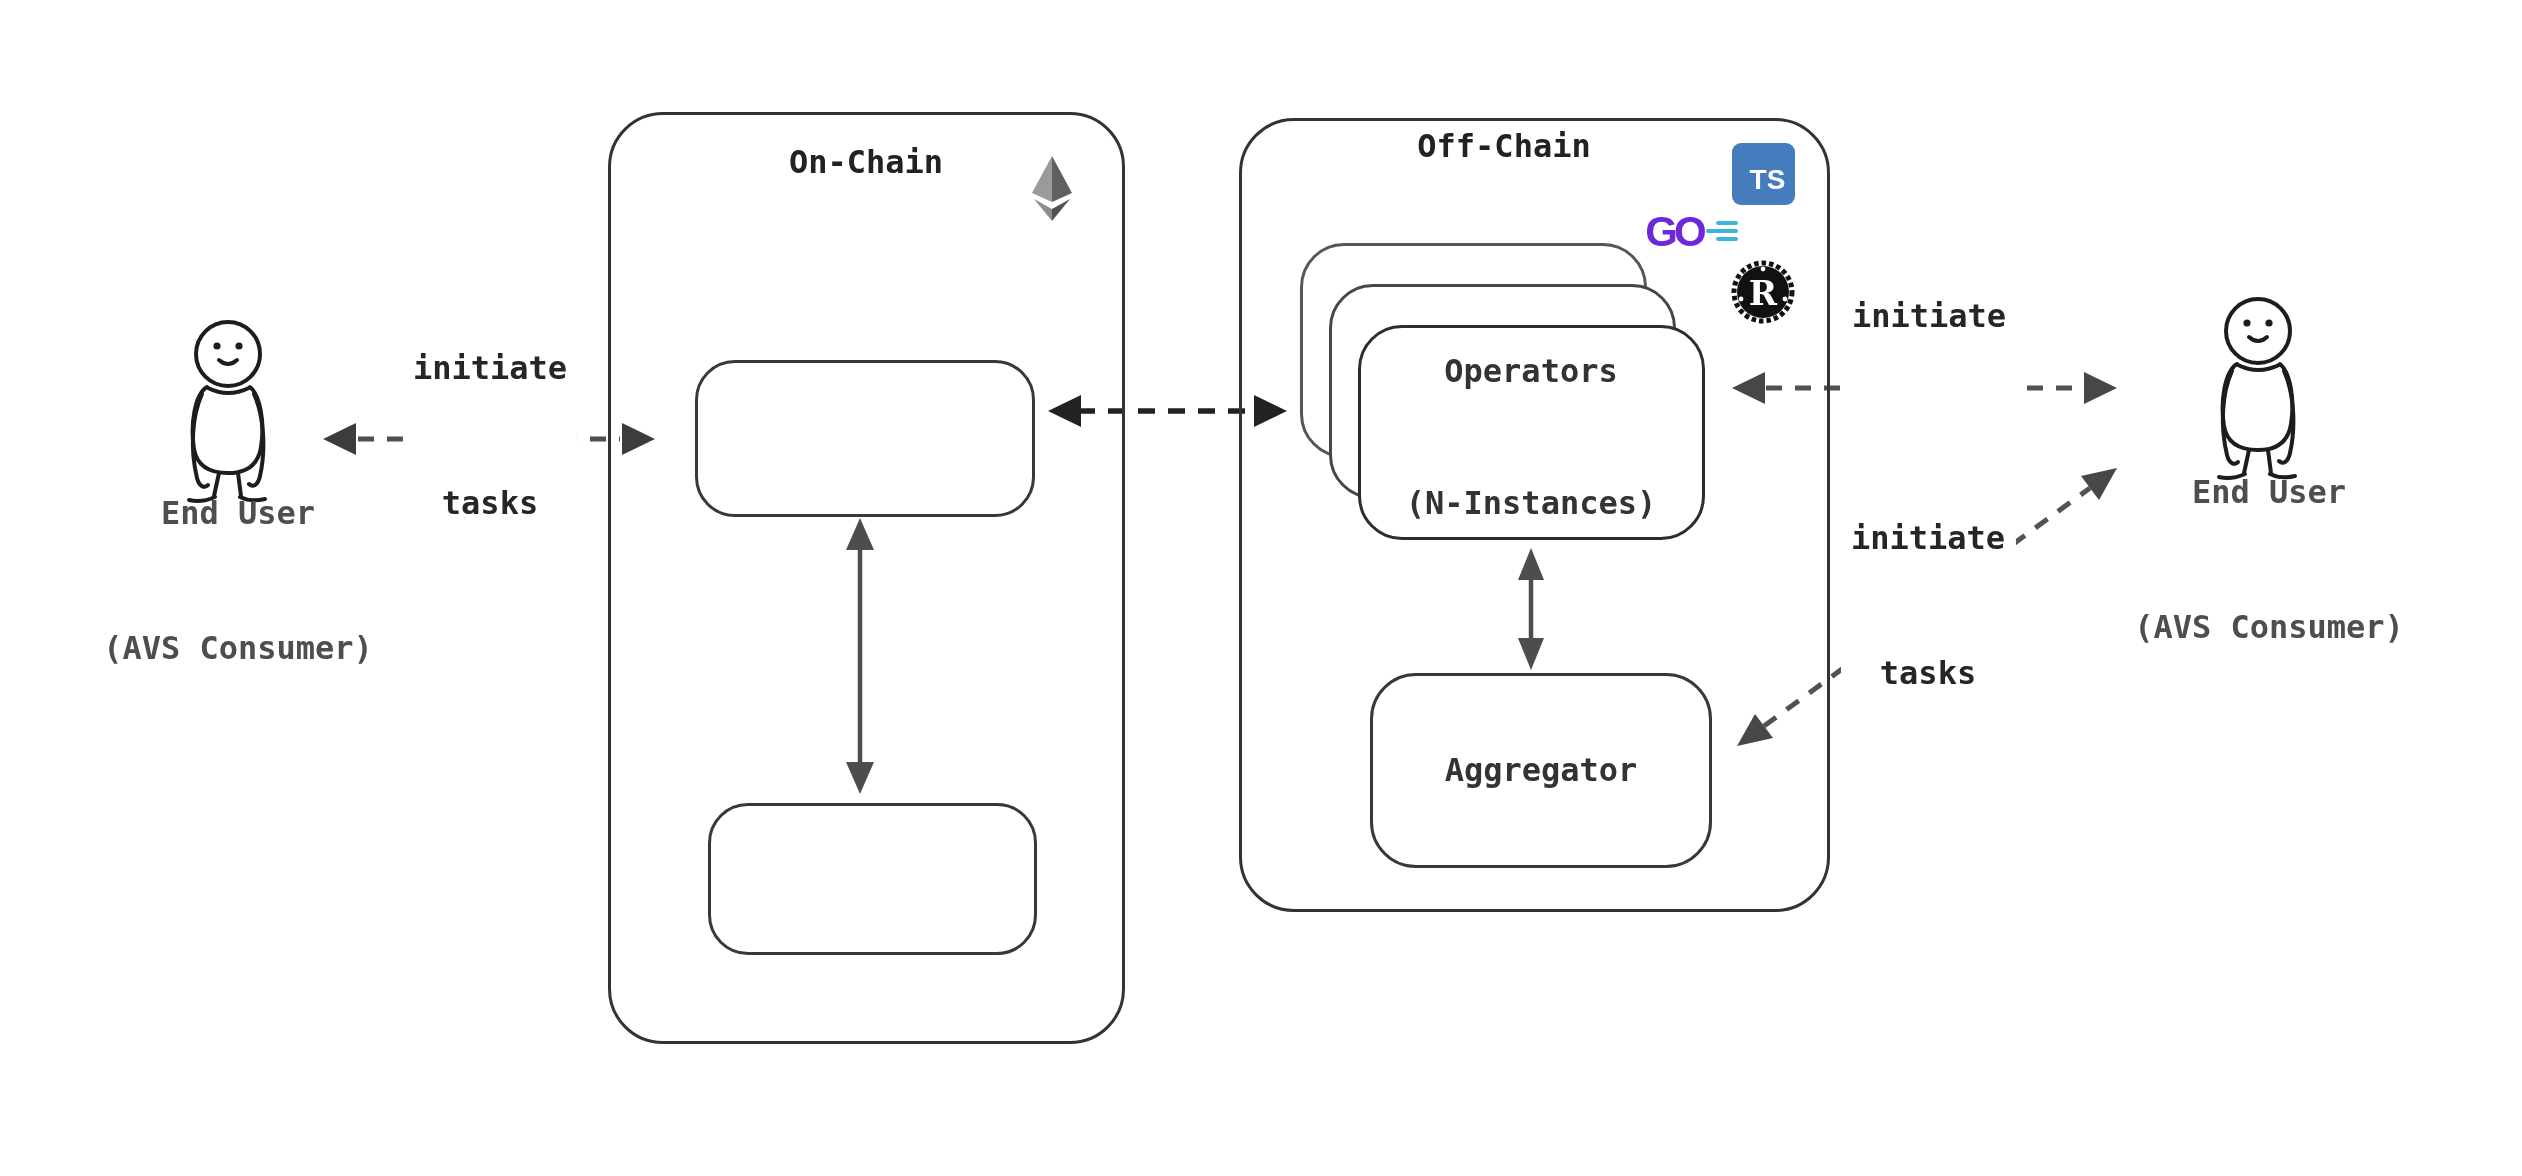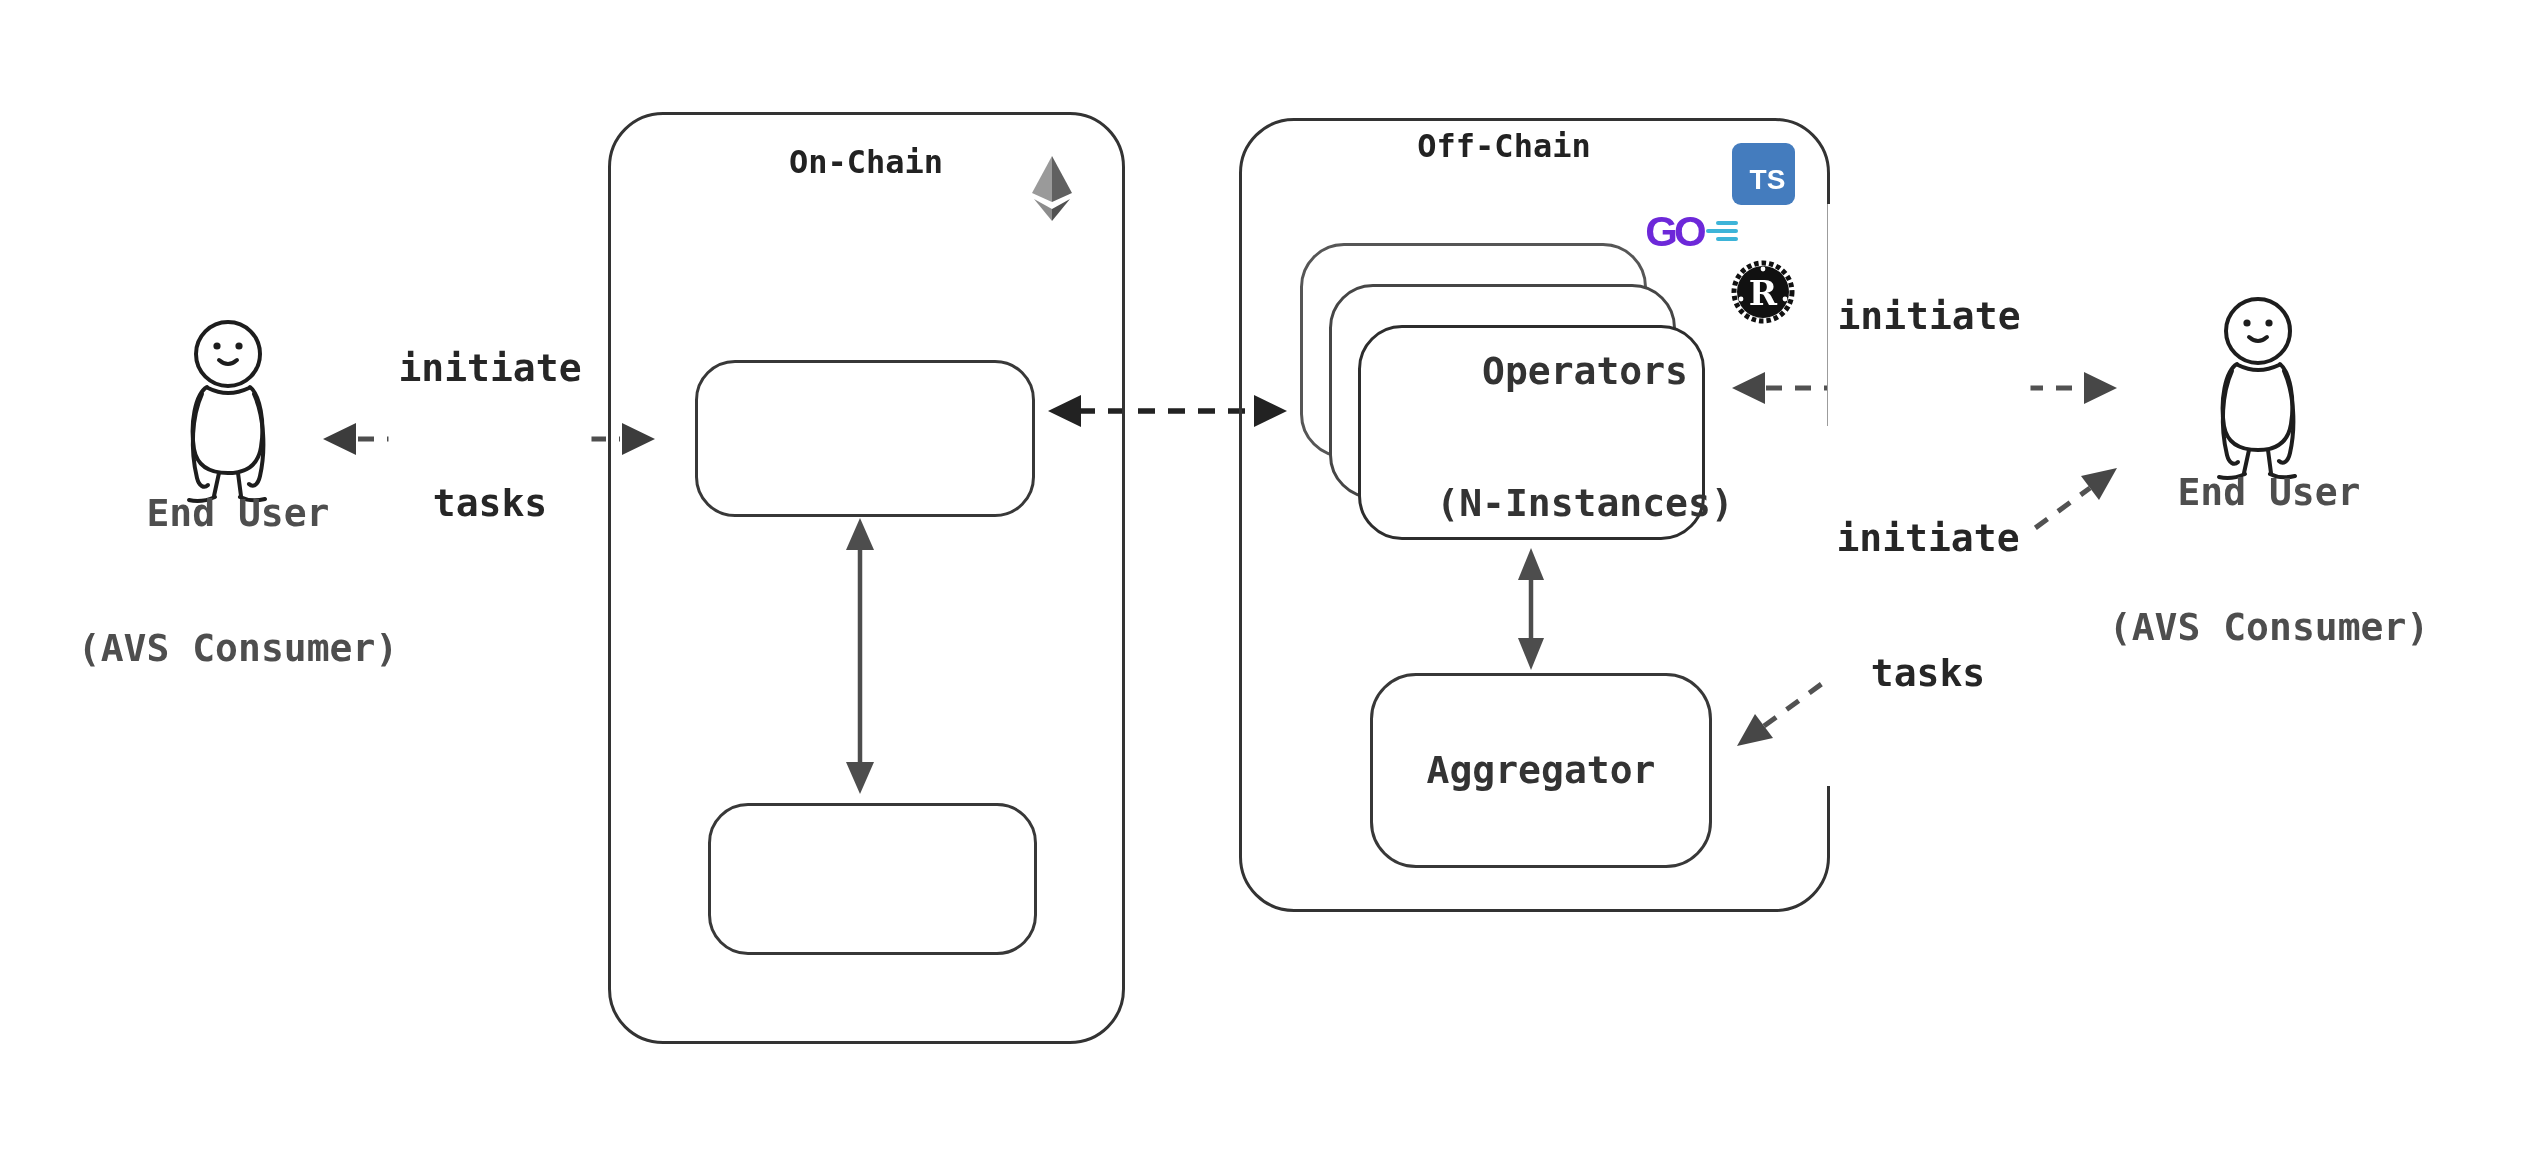--- a/index.html
+++ b/index.html
@@ -12,21 +12,21 @@
     position:absolute;border:3px solid #333333;border-radius:55px;background:transparent;
   }
   .box{
     position:absolute;border:3px solid #383838;border-radius:40px;background:#ffffff;
   }
   .card-back{border-color:#565656;}
   .card-mid{border-color:#464646;}
   .card-front{border-color:#2d2d2d;}
   .lbl{
     position:absolute;transform:translate(-50%,-50%);
-    text-align:center;font-weight:bold;font-size:38px;line-height:44px;
+    text-align:center;font-weight:bold;font-size:32px;line-height:44px;
     color:#333333;white-space:pre;
   }
   .lbl span{display:block;}
   .title{font-size:32px;color:#222222;}
   .tasks-lbl{background:#ffffff;color:#262626;padding:0 10px;line-height:45px;}
   .user-lbl{color:#4e4e4e;line-height:45px;}
   .ts-logo{
     position:absolute;left:1732px;top:143px;width:63px;height:62px;
     background:#447cbe;border-radius:9px;display:flex;align-items:center;justify-content:center;
     padding-left:8px;padding-top:11px;box-sizing:border-box;
@@ -133,21 +133,21 @@
 
   <div class="box card-back" style="left:1300px;top:243px;width:341px;height:209px;border-radius:44px;"></div>
   <div class="box card-mid" style="left:1329px;top:284px;width:341px;height:209px;border-radius:44px;"></div>
   <div class="box card-front" style="left:1358px;top:325px;width:341px;height:209px;border-radius:44px;"></div>
 
   <div class="box" style="left:1370px;top:673px;width:336px;height:189px;border-radius:46px;"></div>
 
   <div class="lbl title" style="left:866px;top:142px;margin-top:20px;">On-Chain</div>
   <div class="lbl title" style="left:1504px;top:146px;">Off-Chain</div>
 
-  <div class="lbl" style="left:1585px;top:437px;">
+  <div class="lbl" style="left:1531px;top:437px;">
     <span>Operators</span>
     <span>(N-Instances)</span>
   </div>
   <div class="lbl" style="left:1541px;top:770px;">Aggregator</div>
 
   <div class="lbl tasks-lbl" style="left:490px;top:436px;">
     <span>initiate</span>
     <span>tasks</span>
   </div>
   <div class="lbl tasks-lbl" style="left:1929px;top:384px;">

